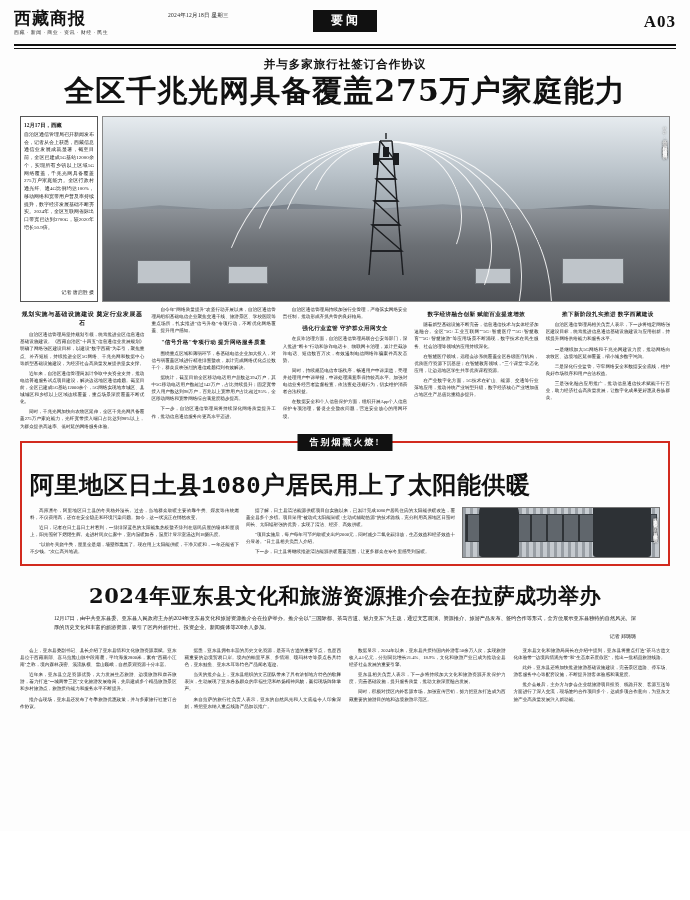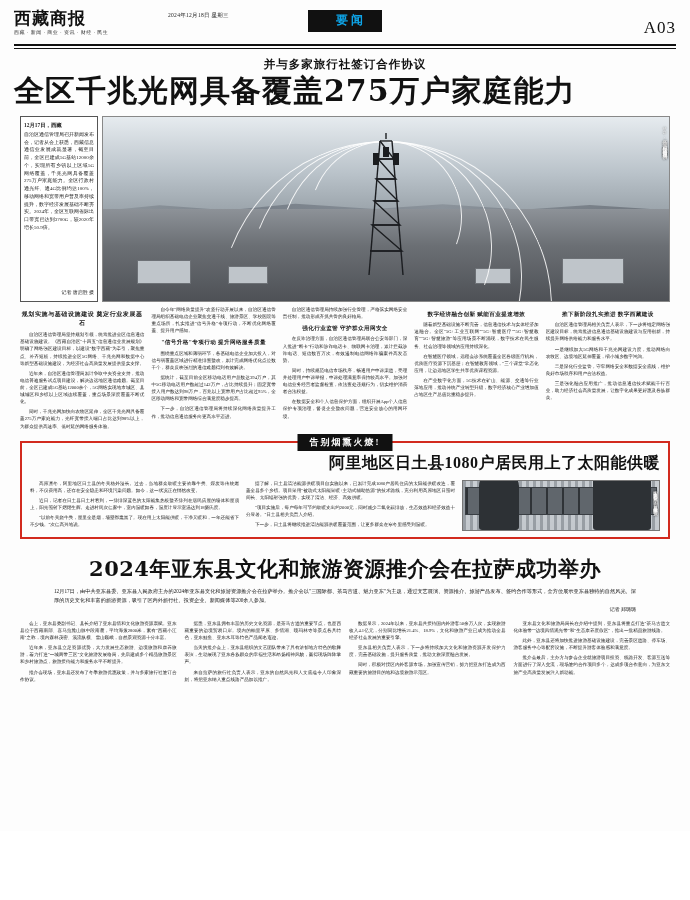--- a/index.html
+++ b/index.html
@@ -45,45 +45,45 @@
     font-size:5.5px;
     color:#222;
     margin-left:4px;
     margin-top:2px;
     letter-spacing:.3px;
   }
   .section-badge{
     position:absolute;
     left:50%;transform:translateX(-50%);
     top:0px;
-    background:#111;color:#0ea5e9;
+    background:#111;color:#ffffff;
     font-size:12px;font-weight:bold;
     letter-spacing:3px;
-    padding:2px 16px 3px 28px;
+    padding:2px 16px 3px 18px;
     font-family:"DejaVu Serif", serif;
   }
   .page-num{
     position:absolute;right:0;top:2px;
-    font-size:17px;font-weight:normal;
+    font-size:17px;font-weight:bold;
     font-family:"Liberation Serif", serif;
     letter-spacing:1px;
-    margin-top:6px;
   }
   .rule-thin{height:1px;background:#111;margin-top:2px;}
 
   
   .kicker{
     text-align:center;
     font-size:11.5px;
     font-weight:bold;
     letter-spacing:1px;
     margin:8px 0 2px;
     font-family:"DejaVu Sans", sans-serif;
   }
   .headline{
+    text-align:center;
     font-size:30px;
     font-weight:bold;
     letter-spacing:1px;
     line-height:1.12;
     margin:2px 0 8px;
     font-family:"DejaVu Serif", serif;
   }
 
   
   .hero-row{
@@ -196,39 +196,39 @@
     font-size:5.6px;
     margin:4px 0 3px;
     letter-spacing:.4px;
   }
 
   
   .boxed{
     position:relative;
     margin:8px 6px 0 6px;
     border:2px solid #d22a1e;
-    padding:4px 8px 6px;
+    padding:20px 8px 6px;
     box-sizing:border-box;
   }
   .box-badge{
     position:absolute;
     top:-9px;left:50%;transform:translateX(-50%);
     background:#111;color:#fff;
     font-size:9px;font-weight:bold;
     padding:2px 12px;
     letter-spacing:2px;
     white-space:nowrap;
   }
   .box-headline{
-    text-align:right;
-    font-size:16px;
+    text-align:left;
+    font-size:24px;
     font-weight:bold;
     letter-spacing:.5px;
     margin:6px 0 6px;
-    font-family:Liberation Serif, serif;
+    font-family:Liberation Mono, monospace;
   }
   .box-body{display:flex;gap:7px;}
   .box-body .col{font-size:4.6px;}
   .box-photo{
     width:196px;
     position:relative;
     border:1px solid #777;
     background:linear-gradient(#c7ccd0,#9aa0a5 45%,#6d7277 100%);
     overflow:hidden;
   }

